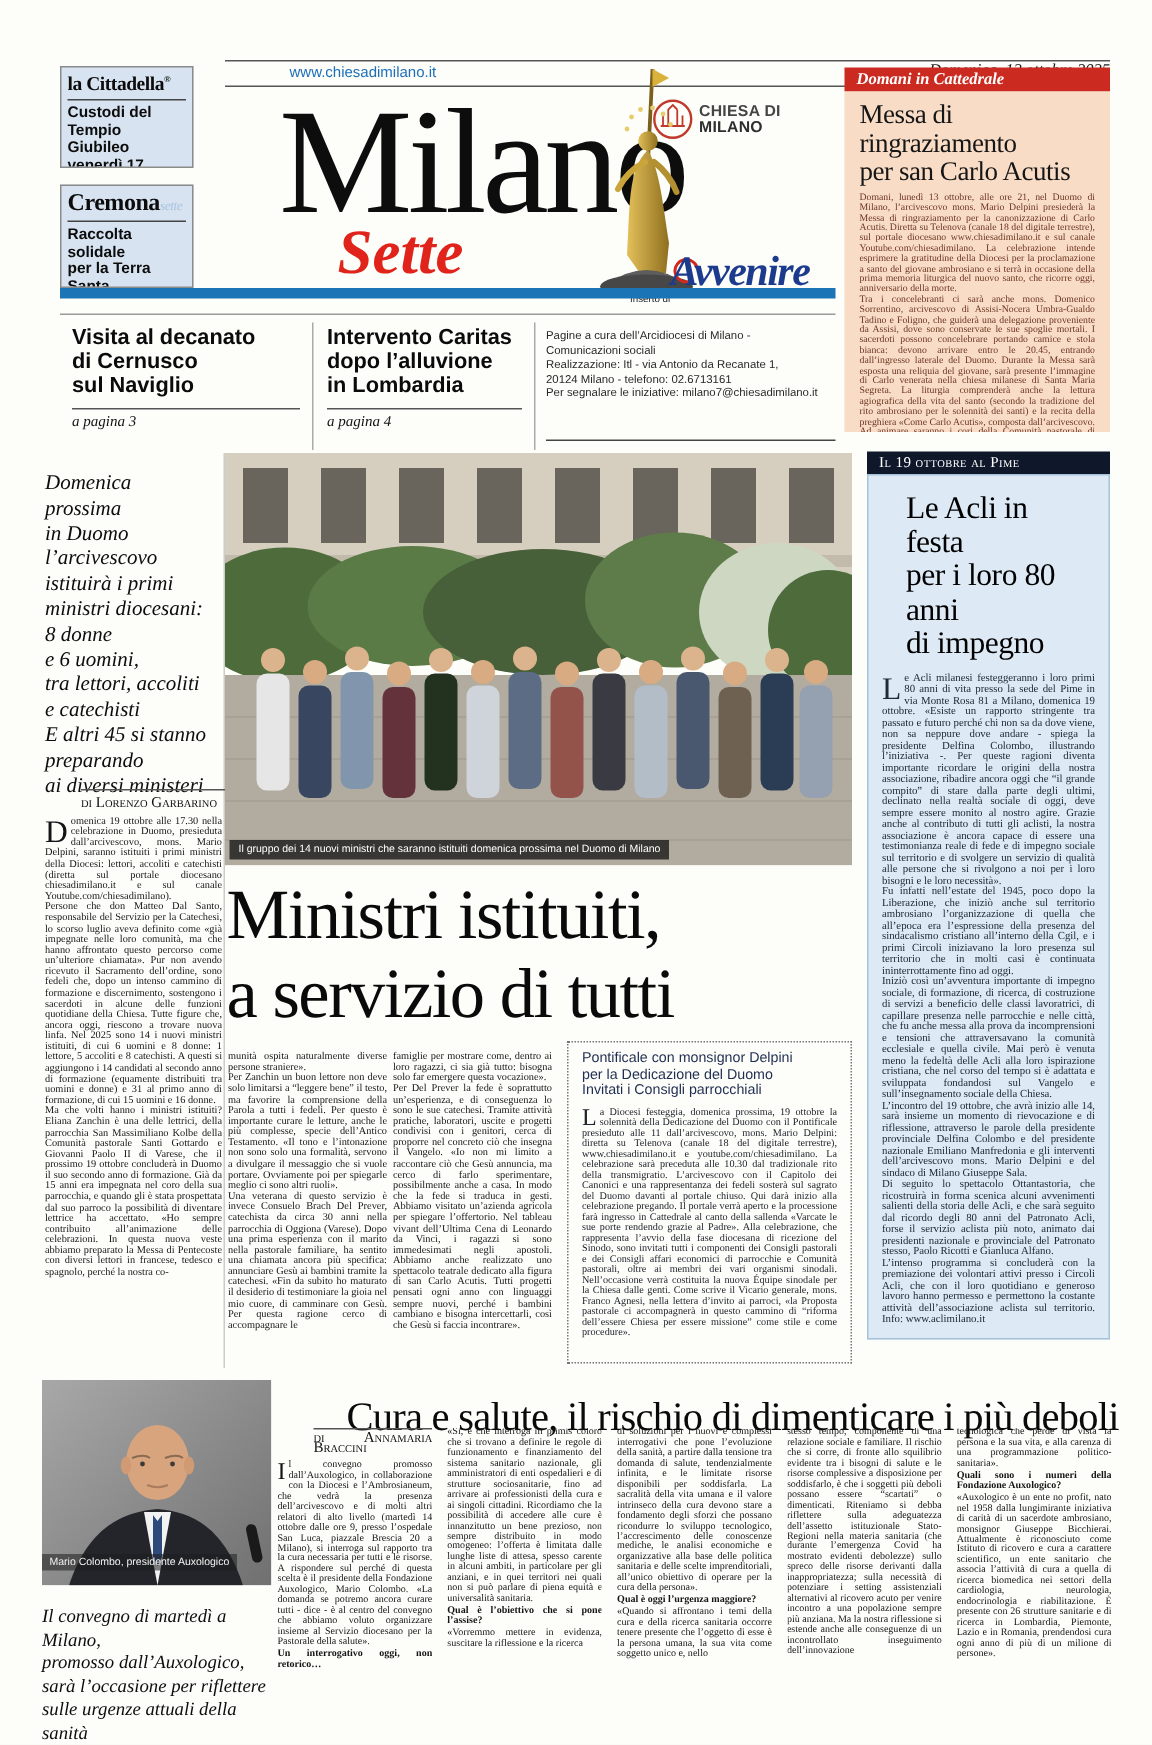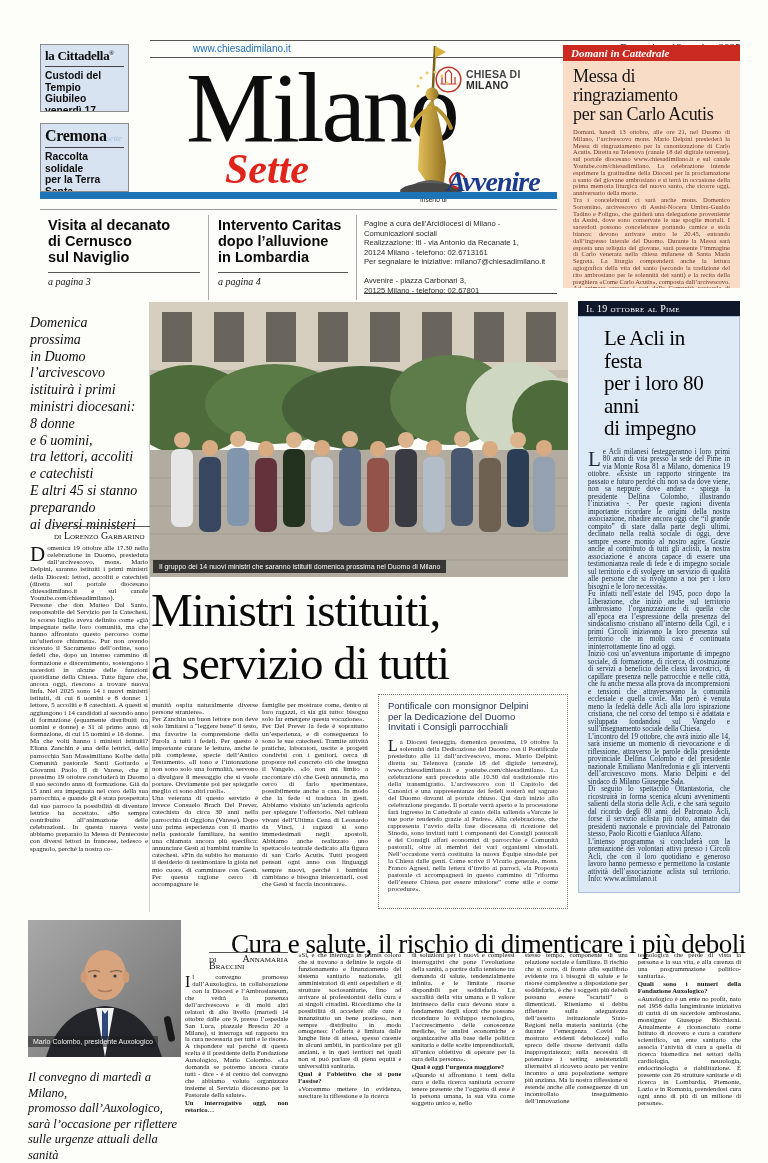--- a/index.html
+++ b/index.html
@@ -168,22 +168,20 @@
     <div class="teaser-page">a pagina 4</div>
   </div>
   <div class="abs vsep" style="left:356px;"></div>
 
   <div class="abs imprint">
     <div class="pl">Pagine a cura dell’Arcidiocesi di Milano -
 Comunicazioni sociali
 Realizzazione: Itl - via Antonio da Recanate 1,
 20124 Milano - telefono: 02.6713161
 Per segnalare le iniziative: milano7@chiesadimilano.it</div>
-    <div class="pl imprint-b2">Avvenire - piazza Carbonari 3,
-20125 Milano - telefono: 02.67801</div>
   </div>
   <div class="abs imprint-rule"></div>
 
   <div class="abs kicker-red">Domani in Cattedrale</div>
   <div class="abs salmon-box">
     <div class="salmon-hl pl">Messa di ringraziamento
 per san Carlo Acutis</div>
     <div class="salmon-body pl jtxt">Domani, lunedì 13 ottobre, alle ore 21, nel Duomo di Milano, l’arcivescovo mons. Mario Delpini presiederà la Messa di ringraziamento per la canonizzazione di Carlo Acutis. Diretta su Telenova (canale 18 del digitale terrestre), sul portale diocesano www.chiesadimilano.it e sul canale Youtube.com/chiesadimilano. La celebrazione intende esprimere la gratitudine della Diocesi per la proclamazione a santo del giovane ambrosiano e si terrà in occasione della prima memoria liturgica del nuovo santo, che ricorre oggi, anniversario della morte.
 Tra i concelebranti ci sarà anche mons. Domenico Sorrentino, arcivescovo di Assisi-Nocera Umbra-Gualdo Tadino e Foligno, che guiderà una delegazione proveniente da Assisi, dove sono conservate le sue spoglie mortali. I sacerdoti possono concelebrare portando camice e stola bianca: devono arrivare entro le 20.45, entrando dall’ingresso laterale del Duomo. Durante la Messa sarà esposta una reliquia del giovane, sarà presente l’immagine di Carlo venerata nella chiesa milanese di Santa Maria Segreta. La liturgia comprenderà anche la lettura agiografica della vita del santo (secondo la tradizione del rito ambrosiano per le solennità dei santi) e la recita della preghiera «Come Carlo Acutis», composta dall’arcivescovo. Ad animare saranno i cori della Comunità pastorale di Cologno Monzese, intitolata a san Carlo Acutis, di Calò (MB) e il Coro Ensemble Vox Cordis.</div>
   </div>

